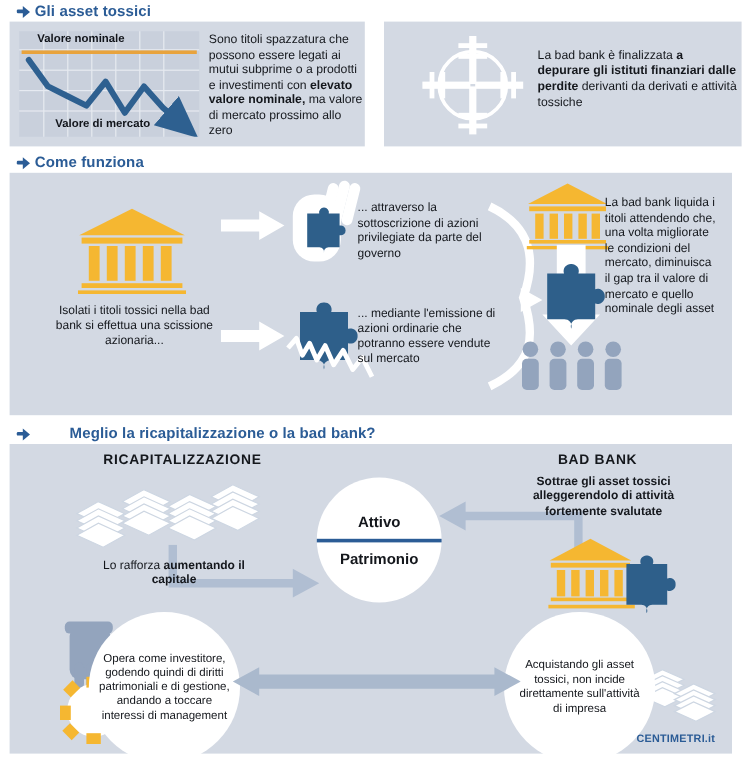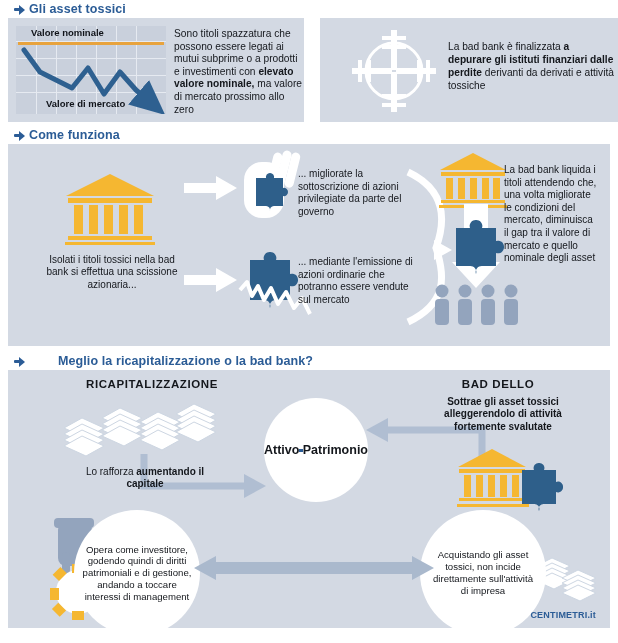--- a/index.html
+++ b/index.html
@@ -74,22 +74,22 @@
   
   .t-ricap{position:absolute;left:44px;top:8px;width:200px;text-align:center;
     font-size:11.5px;font-weight:bold;letter-spacing:.6px;color:#14171c;}
   .t-badbank{position:absolute;left:420px;top:8px;width:140px;text-align:center;
     font-size:11.5px;font-weight:bold;letter-spacing:.6px;color:#14171c;}
   .papers-top{position:absolute;left:52px;top:26px;width:170px;height:66px;}
   .p4-cap1{position:absolute;left:62px;top:96px;width:150px;text-align:center;font-size:10px;line-height:12.4px;color:#14171c;}
   .p4-cap2{position:absolute;left:420px;top:26px;width:150px;text-align:center;font-size:10px;line-height:12.4px;font-weight:bold;color:#14171c;}
   .circ-center{
     position:absolute;left:256px;top:28px;width:104px;height:104px;border-radius:50%;
-    background:#ffffff;display:flex;flex-direction:row;
-    align-items:center;
+    background:#ffffff;display:flex;flex-direction:column;
+    align-items:center;justify-content:center;
   }
   .circ-center .lineDiv{width:104px;height:3px;background:#2b5c96;margin:7px 0;}
   .circ-center span{font-size:12.5px;font-weight:bold;color:#14171c;}
   .bank-gold2{position:absolute;left:448px;top:78px;width:76px;height:60px;}
   .circ-left{
     position:absolute;left:66px;top:140px;width:126px;height:126px;border-radius:50%;
     background:#ffffff;display:flex;align-items:center;justify-content:center;
   }
   .circ-left .inner{text-align:center;font-size:9.6px;line-height:11.8px;color:#14171c;padding:0 6px;}
   .circ-right{
@@ -218,21 +218,21 @@
       </g>
       <path d="M20,28 h10 a4,4 0 0 1 4,-5 a4,4 0 0 1 4,5 h9 v10 a4,4 0 0 1 5,4 a4,4 0 0 1 -5,4 v10 h-9 a4,4 0 0 0 -4,5 a4,4 0 0 0 -4,-5 h-10 z" fill="#2e5f8a"></path>
     </svg>
 
     <svg style="position:absolute;left:228px;top:98px;" width="82" height="80">
       <path d="M14,18 h14 a6,6 0 0 1 6,-8 a6,6 0 0 1 6,8 h14 v14 a6,6 0 0 1 8,6 a6,6 0 0 1 -8,6 v14 h-14 a6,6 0 0 0 -6,8 a6,6 0 0 0 -6,-8 h-14 z" fill="#2e5f8a"></path>
       <polyline points="4,48 11,40 16,54 22,44 28,58 35,46 42,62 50,50 58,66 66,56 74,72" fill="none" stroke="#ffffff" stroke-width="4" stroke-linejoin="round"></polyline>
     </svg>
 
     <div class="p3-t1">
-      <span>... migliorate la sottoscrizione di azioni privilegiate da parte del governo</span>
+      <span>... attraverso la sottoscrizione di azioni privilegiate da parte del governo</span>
     </div>
     <div class="p3-t2">
       <span>... mediante l'emissione di azioni ordinarie che potranno essere vendute sul mercato</span>
     </div>
 
     <svg style="position:absolute;left:398px;top:18px;" width="60" height="170">
       <path d="M2,10 C40,28 40,58 30,86 C40,116 40,142 2,160" fill="none" stroke="#ffffff" stroke-width="7"></path>
       <polygon points="28,78 46,88 28,98" fill="#ffffff"></polygon>
     </svg>
 
@@ -272,21 +272,21 @@
   </div>
 
   <div class="sec-head" style="position:absolute;left:14px;top:354px;gap:33px;">
     <span class="arw"></span>
     <span>Meglio la ricapitalizzazione o la bad bank?</span>
   </div>
 
   <div class="panel" id="p4">
 
     <div class="t-ricap">RICAPITALIZZAZIONE</div>
-    <div class="t-badbank">BAD DELLO</div>
+    <div class="t-badbank">BAD BANK</div>
 
     <svg class="papers-top" viewBox="0 0 170 66">
       <g>
         <g transform="translate(0,14)">
           <polygon points="4,18 22,8 44,18 26,28" fill="#ffffff" stroke="#cdd6e2"></polygon>
           <polygon points="4,24 22,14 44,24 26,34" fill="#ffffff" stroke="#cdd6e2"></polygon>
           <polygon points="4,30 22,20 44,30 26,40" fill="#ffffff" stroke="#cdd6e2"></polygon>
           <polygon points="4,36 22,26 44,36 26,46" fill="#ffffff" stroke="#cdd6e2"></polygon>
         </g>
         <g transform="translate(38,4)">

